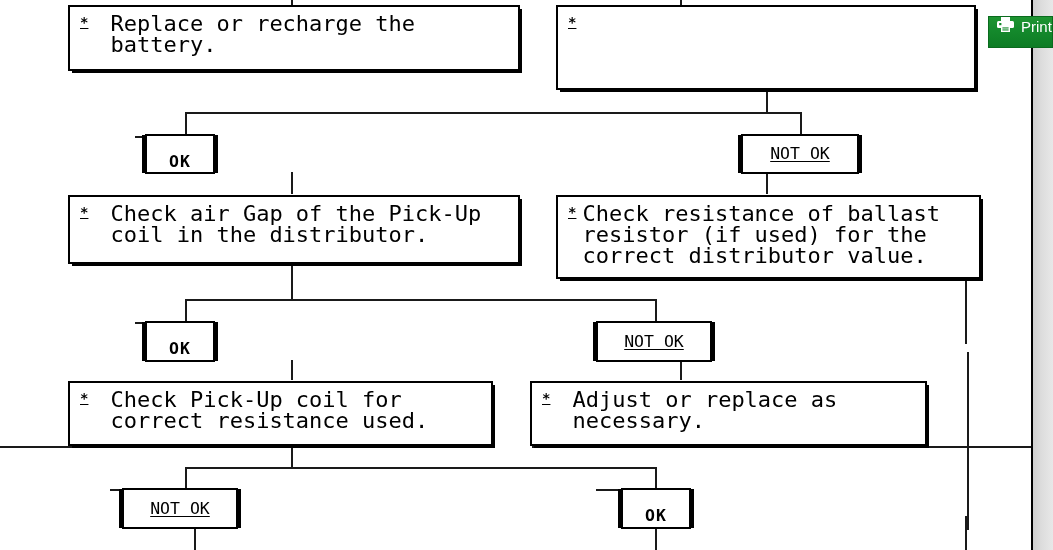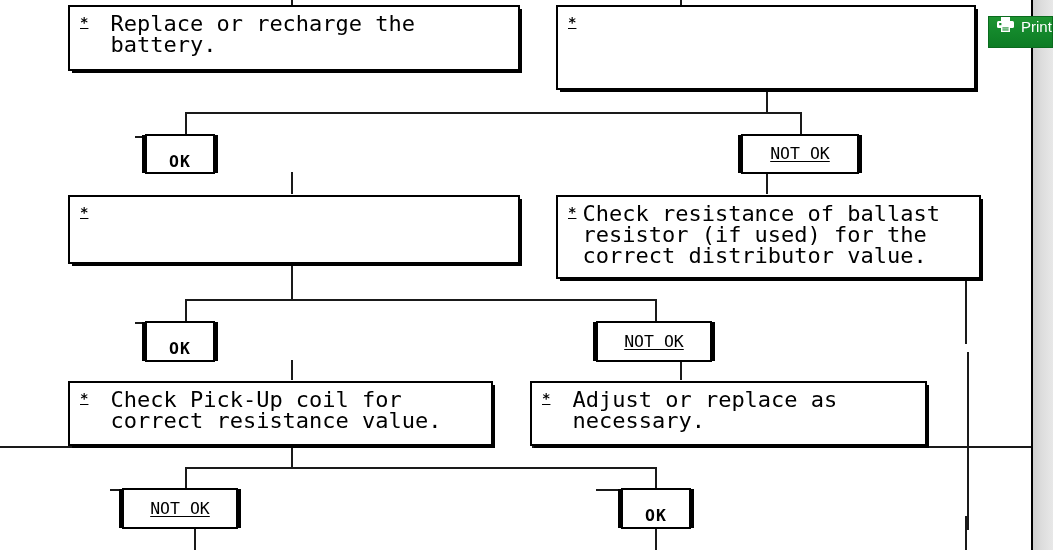--- a/index.html
+++ b/index.html
@@ -165,33 +165,35 @@
     <span class="btext">Replace or recharge the
 battery.</span>
   </div>
 
   <div class="fbox gap-narrow" style="left:556px; top:5px; width:420px; height:85px;">
     <span class="bullet">*</span>
   </div>
 
   <div class="fbox gap-wide" style="left:68px; top:195px; width:452px; height:69px;">
     <span class="bullet">*</span>
+    <span class="btext">Check air Gap of the Pick-Up
+coil in the distributor.</span>
   </div>
 
   <div class="fbox gap-narrow" style="left:556px; top:195px; width:425px; height:84px;">
     <span class="bullet">*</span>
     <span class="btext">Check resistance of ballast
 resistor (if used) for the
 correct distributor value.</span>
   </div>
 
   <div class="fbox gap-wide" style="left:68px; top:381px; width:425px; height:65px;">
     <span class="bullet">*</span>
     <span class="btext">Check Pick-Up coil for
-correct resistance value.</span>
+correct resistance used.</span>
   </div>
 
   <div class="fbox gap-wide" style="left:530px; top:381px; width:397px; height:65px;">
     <span class="bullet">*</span>
     <span class="btext">Adjust or replace as
 necessary.</span>
   </div>
 
   <div class="vbox ok" style="left:145px; top:134px; width:70px; height:40px;">
     <span class="vlabel">OK</span>

